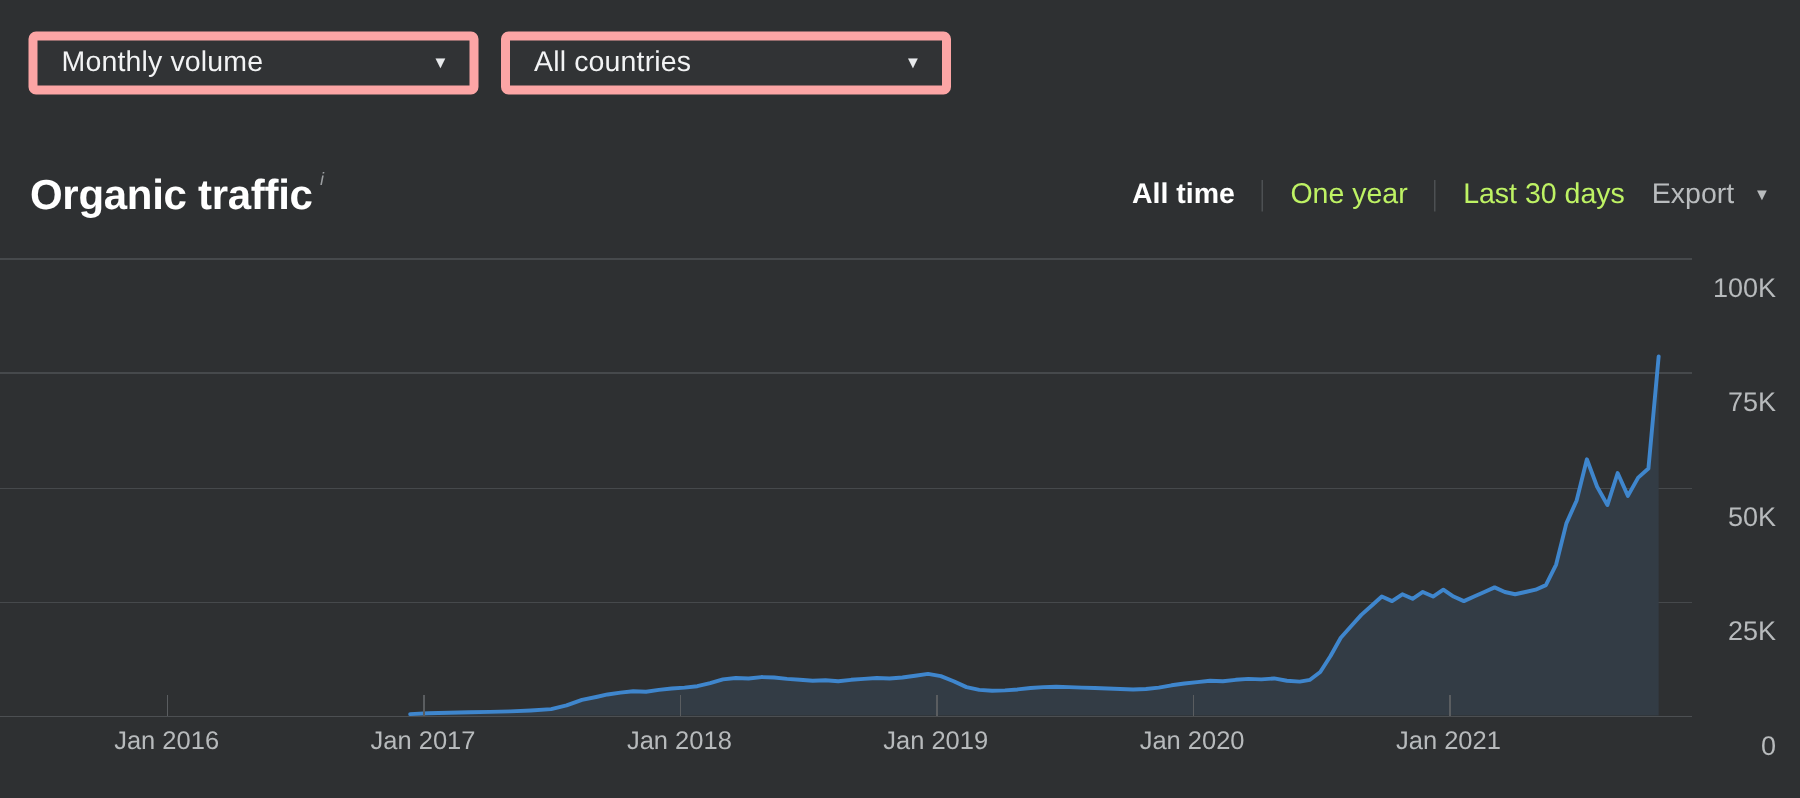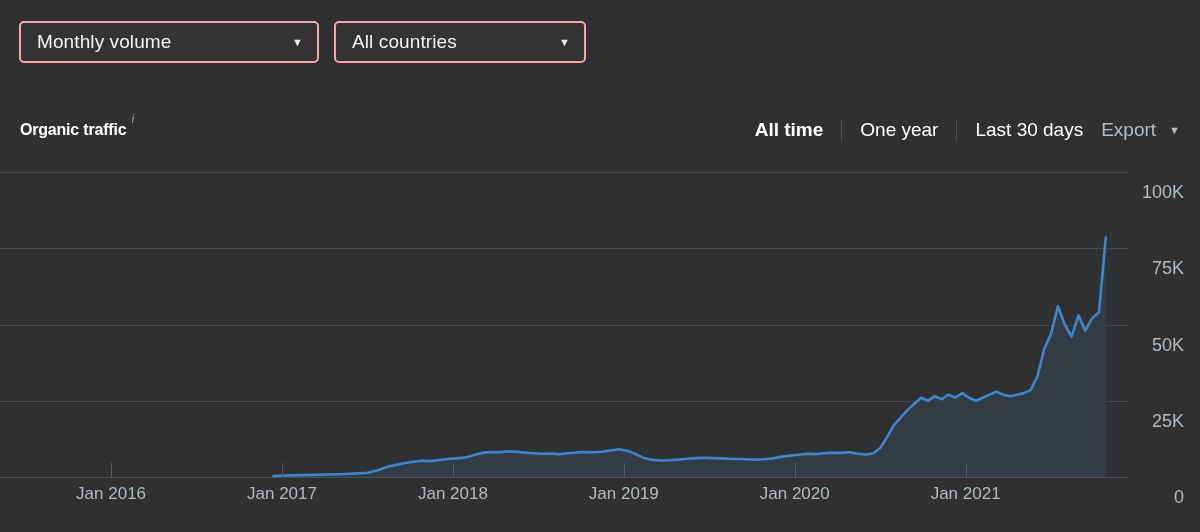--- a/index.html
+++ b/index.html
@@ -7,52 +7,52 @@
     width: 1200px; height: 532px;
     background: #2e3032;
     font-family: "Liberation Sans", sans-serif;
     overflow: hidden;
   }
   .page { position: relative; width: 1200px; height: 532px; }
 
   
   .filters { position: absolute; left: 19px; top: 21px; display: flex; gap: 15px; }
   .select {
-    height: 42px; border: 2px solid #fca5a5; border-radius: 5px;
+    height: 42px; border: 6px solid #fca5a5; border-radius: 5px;
     background: #313335; display: flex; align-items: center;
     padding: 0 14px 0 16px; cursor: pointer; user-select: none;
   }
   .select .label { color: #f2f3f4; font-size: 19px; letter-spacing: .1px; white-space: nowrap; }
   .select .caret {
     margin-left: auto; padding-left: 26px;
     color: #e8eaec; font-size: 11px; line-height: 1;
   }
   #sel-volume { width: 300px; }
-  #sel-country { width: 252px; text-align: center; }
+  #sel-country { width: 300px; text-align: center; }
 
   
   .titlerow {
     position: absolute; left: 20px; top: 110px; right: 18px; height: 40px;
     display: flex; align-items: center;
   }
   .metric-title {
-    color: #ffffff; font-size: 16px; font-weight: bold; letter-spacing: -.2px;
+    color: #ffffff; font-size: 28px; font-weight: bold; letter-spacing: -.2px;
   }
   .info-icon {
     color: #9b9ea1; font-size: 12px; font-style: italic;
     align-self: flex-start; margin: 2px 0 0 5px; font-weight: normal;
   }
   .metric-value { color: #e9ebec; font-size: 24px; margin-left: 16px; letter-spacing: -.2px; }
 
   .range-group { margin-left: auto; display: flex; align-items: center; }
   .range {
     font-size: 19px; padding: 0 18px; white-space: nowrap; cursor: pointer;
   }
   .range.active { color: #ffffff; font-weight: bold; cursor: default; }
-  .range.link { color: #ffffff; }
+  .range.link { color: #bef264; }
   .vdiv { width: 1px; height: 21px; background: #4d5053; }
   .export {
     color: #b9bcbe; font-size: 19px;
     display: flex; align-items: center; gap: 13px; cursor: pointer; padding-right: 2px;
   }
   .export .caret { font-size: 11px; line-height: 1; }
 
   
   .chart-wrap { position: absolute; left: 0; top: 164px; width: 1028px; height: 368px; }
   svg.chart { display: block; }

